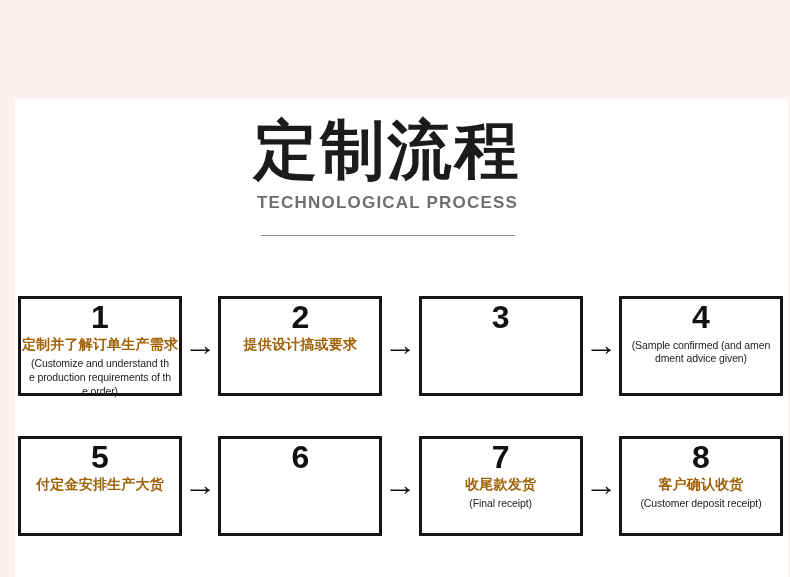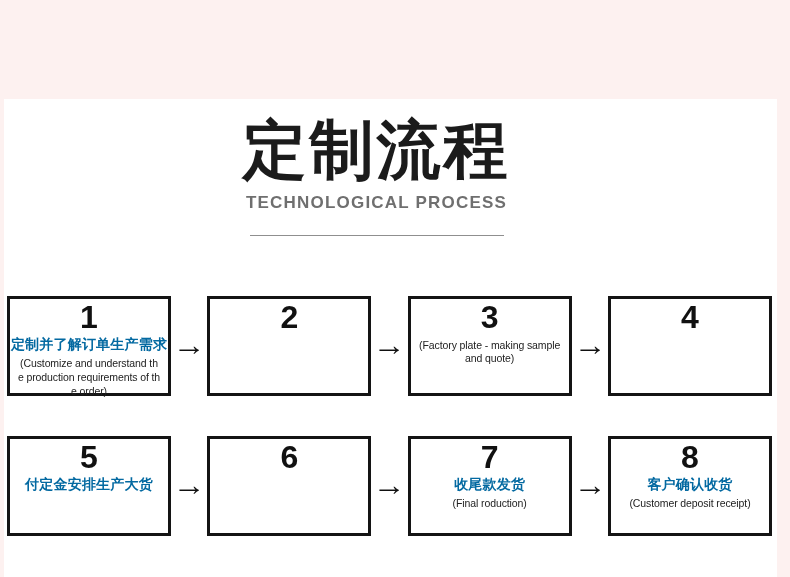--- a/index.html
+++ b/index.html
@@ -6,21 +6,21 @@
   .page {
     position: relative;
     width: 790px;
     height: 577px;
     background: #fdf1f0;
     overflow: hidden;
     font-family: "Liberation Sans", "DejaVu Sans", sans-serif;
   }
   .panel {
     position: absolute;
-    left: 4px;
+    left: 15px;
     top: 99px;
     width: 773px;
     bottom: 0;
     background: #ffffff;
   }
   .header {
     position: relative;
     left: -14px;
     text-align: center;
     padding-top: 16px;
@@ -71,21 +71,21 @@
   }
   .step-number {
     font-size: 32px;
     font-weight: 800;
     line-height: 1.05;
     color: #111111;
   }
   .step-zh {
     font-size: 14px;
     font-weight: 700;
-    color: #0369a1;
+    color: #a16207;
     line-height: 1.35;
     white-space: nowrap;
     letter-spacing: 0.2px;
   }
   .step-en {
     margin-top: 4px;
     font-size: 10.5px;
     color: #222222;
     line-height: 1.3;
     white-space: pre-line;
@@ -118,47 +118,48 @@
       <div class="step">
         <div class="step-number">1</div>
         <div class="step-zh">定制并了解订单生产需求</div>
         <div class="step-en">(Customize and understand th
 e production requirements of th
 e order)</div>
       </div>
       <div class="arrow">→</div>
       <div class="step">
         <div class="step-number">2</div>
+        <div class="step-zh">提供设计搞或要求</div>
       </div>
       <div class="arrow">→</div>
       <div class="step">
         <div class="step-number">3</div>
-        <div class="step-en">(Factory plate - making sample
-and quote)</div>
       </div>
       <div class="arrow">→</div>
       <div class="step">
         <div class="step-number">4</div>
+        <div class="step-en">(Sample confirmed (and amen
+dment advice given)</div>
       </div>
     </div>
 
     <div class="row row-2">
       <div class="step">
         <div class="step-number">5</div>
         <div class="step-zh">付定金安排生产大货</div>
       </div>
       <div class="arrow">→</div>
       <div class="step">
         <div class="step-number">6</div>
       </div>
       <div class="arrow">→</div>
       <div class="step">
         <div class="step-number">7</div>
         <div class="step-zh">收尾款发货</div>
-        <div class="step-en">(Final roduction)</div>
+        <div class="step-en">(Final receipt)</div>
       </div>
       <div class="arrow">→</div>
       <div class="step">
         <div class="step-number">8</div>
         <div class="step-zh">客户确认收货</div>
         <div class="step-en">(Customer deposit receipt)</div>
       </div>
     </div>
 
   </div>

